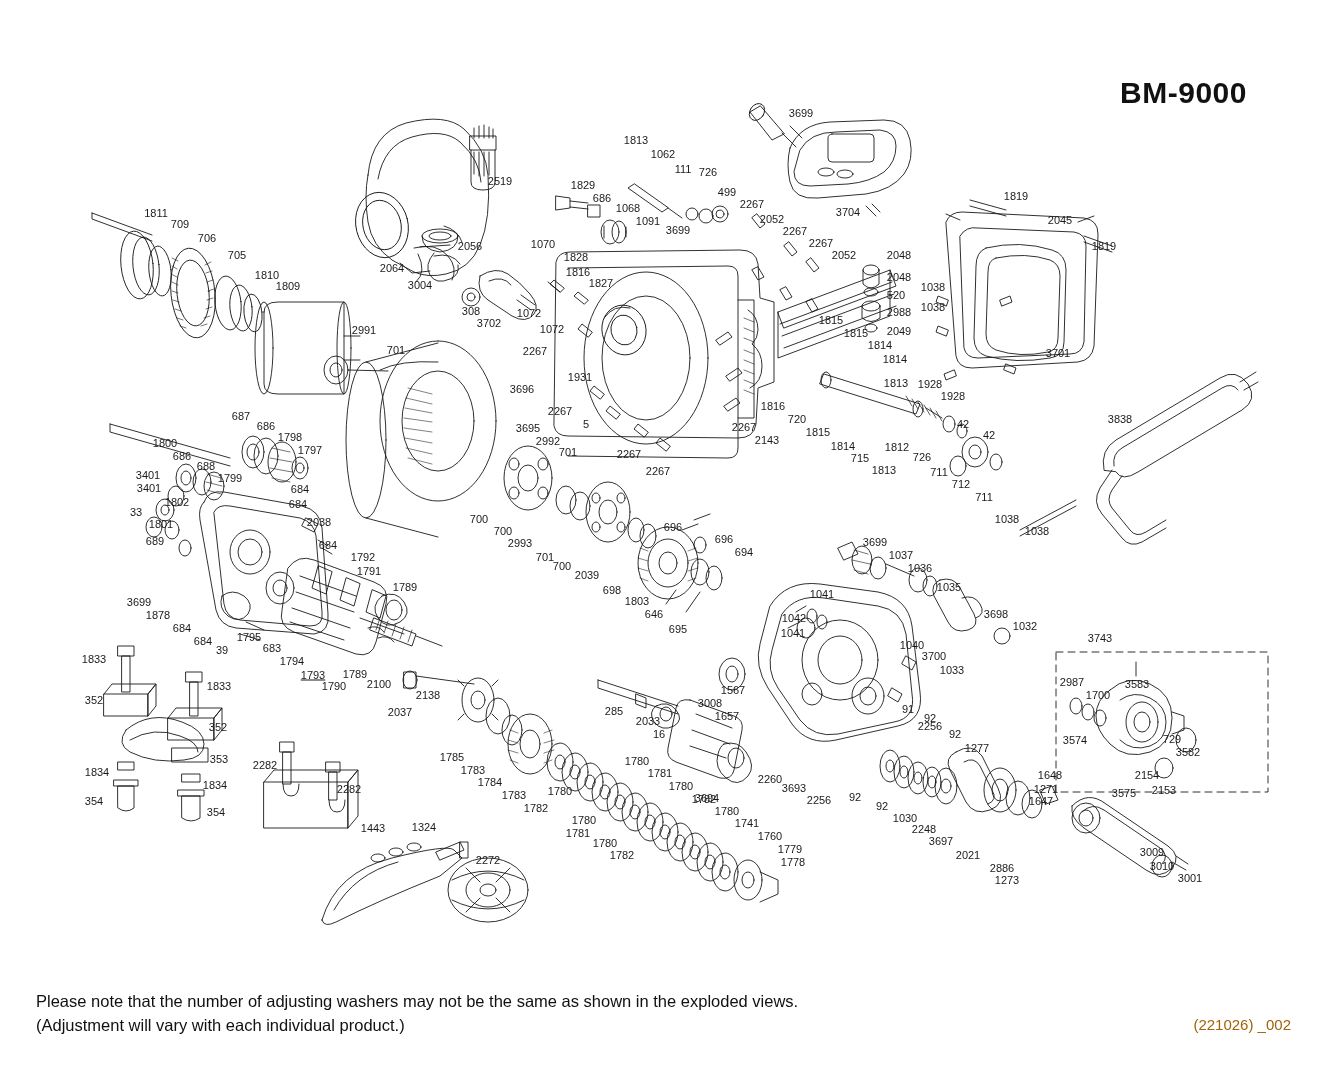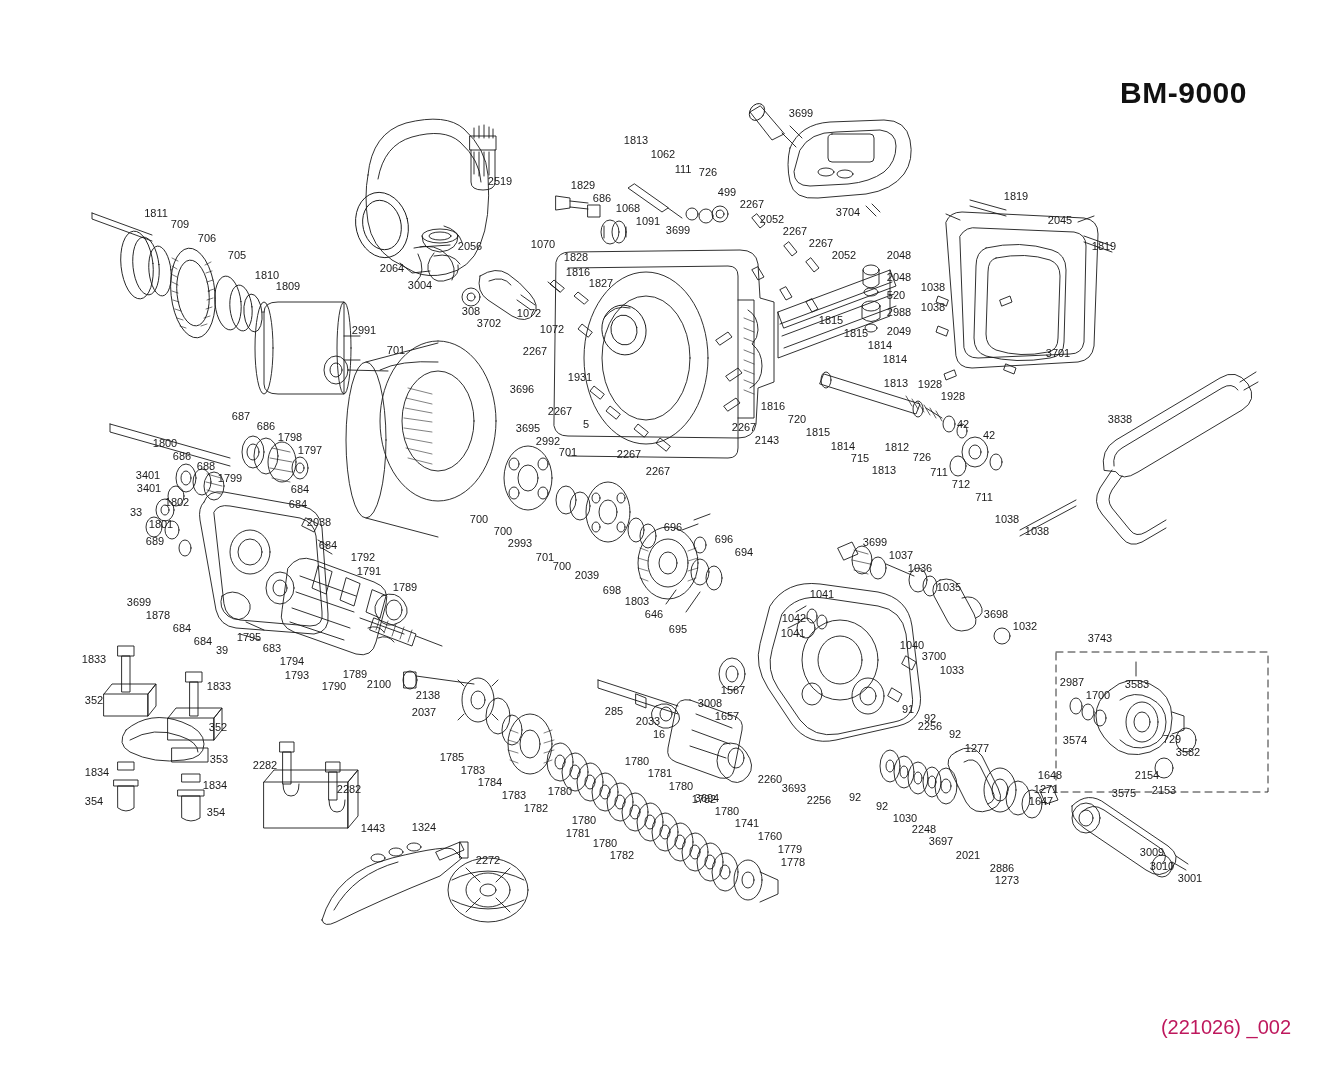--- a/index.html
+++ b/index.html
@@ -36,22 +36,22 @@
     top: 990px;
     font-size: 16.5px;
     line-height: 1.45;
     color: #111;
     white-space: pre-line;
   }
   #docid {
     position: absolute;
     right: 34px;
     top: 1016px;
-    font-size: 20px;
-    color: #be185d;
+    font-size: 15px;
+    color: #a16207;
   }
   .callout {
     position: absolute;
     font-size: 11px;
     line-height: 1;
     color: #1a1a1a;
     white-space: nowrap;
     transform: translate(-50%, -50%);
     font-family: "Liberation Sans", sans-serif;
   }
@@ -478,20 +478,22 @@
         <ellipse cx="1164" cy="768" rx="9" ry="10"></ellipse>
         <path d="M1136 676 l0 -14"></path>
 
         <path d="M892 688 l10 6 l-4 8 l-10 -6 z"></path>
         <path d="M906 656 l10 6 l-4 8 l-10 -6 z"></path>
       </g>
     </svg>
   </div>
 
   <div id="title">BM-9000</div>
+  <div id="footnote">Please note that the number of adjusting washers may not be the same as shown in the exploded views.
+(Adjustment will vary with each individual product.)</div>
   <div id="docid">(221026) _002</div>
 
   <div id="callout-layer">
       <div class="callout" style="left: 500px; top: 181px;">2519</div>
       <div class="callout" style="left: 636px; top: 140px;">1813</div>
       <div class="callout" style="left: 663px; top: 154px;">1062</div>
       <div class="callout" style="left: 683px; top: 169px;">111</div>
       <div class="callout" style="left: 708px; top: 172px;">726</div>
       <div class="callout" style="left: 727px; top: 192px;">499</div>
       <div class="callout" style="left: 801px; top: 113px;">3699</div>
@@ -591,26 +593,26 @@
       <div class="callout" style="left: 369px; top: 571px;">1791</div>
       <div class="callout" style="left: 405px; top: 587px;">1789</div>
       <div class="callout" style="left: 139px; top: 602px;">3699</div>
       <div class="callout" style="left: 158px; top: 615px;">1878</div>
       <div class="callout" style="left: 182px; top: 628px;">684</div>
       <div class="callout" style="left: 203px; top: 641px;">684</div>
       <div class="callout" style="left: 249px; top: 637px;">1795</div>
       <div class="callout" style="left: 222px; top: 650px;">39</div>
       <div class="callout" style="left: 272px; top: 648px;">683</div>
       <div class="callout" style="left: 292px; top: 661px;">1794</div>
-      <div class="callout" style="left: 297px; top: 675px;">1793</div>
+      <div class="callout" style="left: 313px; top: 675px; text-decoration: underline;">1793</div>
       <div class="callout" style="left: 334px; top: 686px;">1790</div>
       <div class="callout" style="left: 355px; top: 674px;">1789</div>
       <div class="callout" style="left: 379px; top: 684px;">2100</div>
       <div class="callout" style="left: 428px; top: 695px;">2138</div>
-      <div class="callout" style="left: 424px; top: 712px; text-align: center;">2037</div>
+      <div class="callout" style="left: 400px; top: 712px; text-align: center;">2037</div>
       <div class="callout" style="left: 479px; top: 519px;">700</div>
       <div class="callout" style="left: 503px; top: 531px;">700</div>
       <div class="callout" style="left: 520px; top: 543px;">2993</div>
       <div class="callout" style="left: 545px; top: 557px;">701</div>
       <div class="callout" style="left: 562px; top: 566px;">700</div>
       <div class="callout" style="left: 587px; top: 575px;">2039</div>
       <div class="callout" style="left: 612px; top: 590px;">698</div>
       <div class="callout" style="left: 637px; top: 601px;">1803</div>
       <div class="callout" style="left: 654px; top: 614px;">646</div>
       <div class="callout" style="left: 678px; top: 629px;">695</div>

